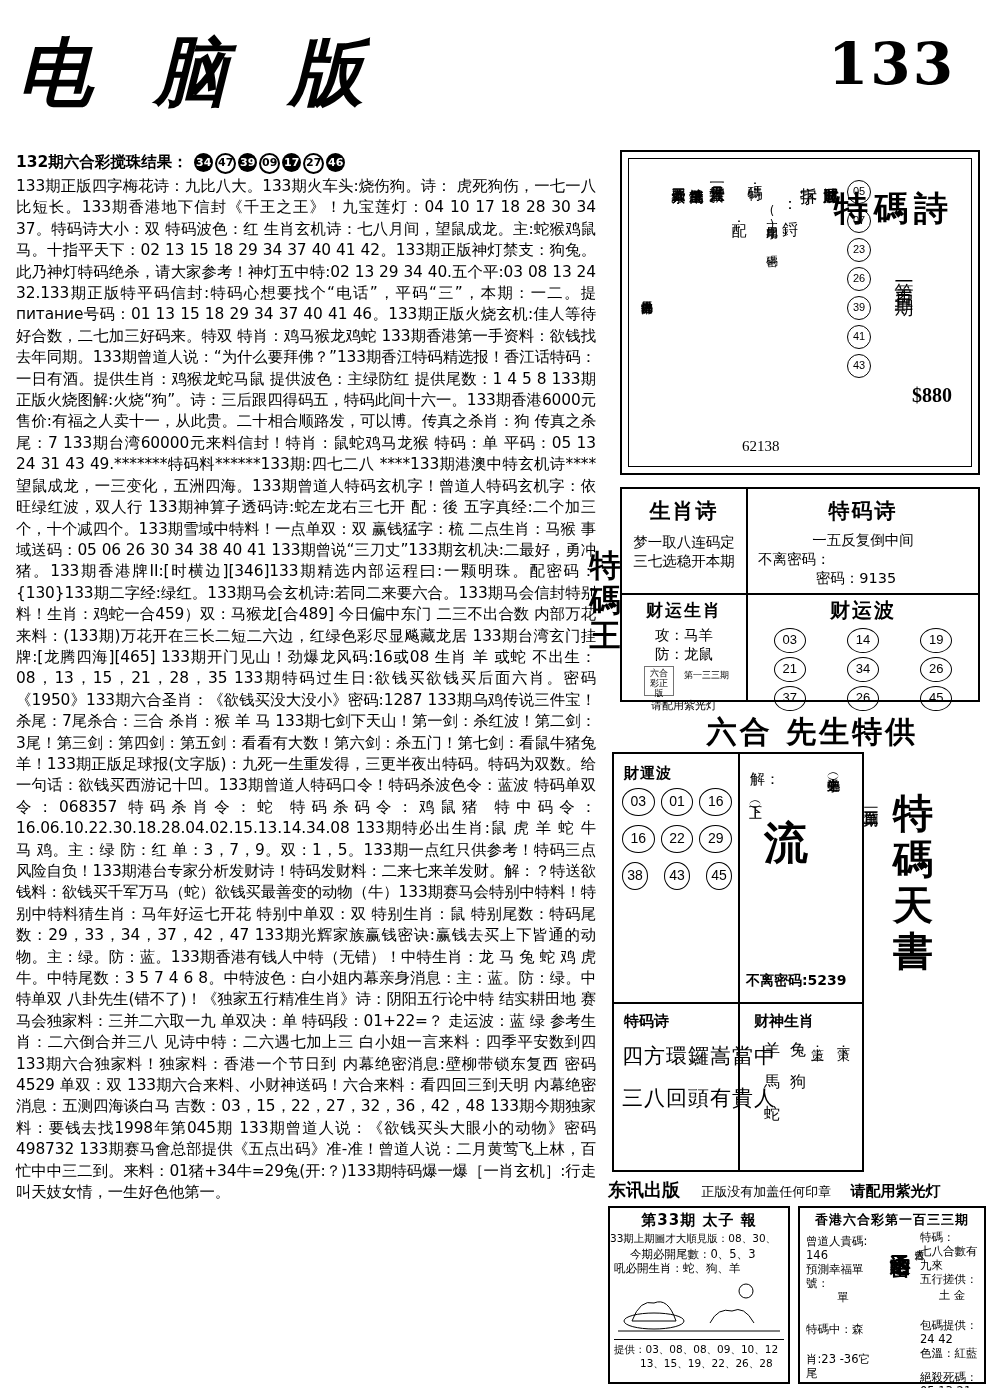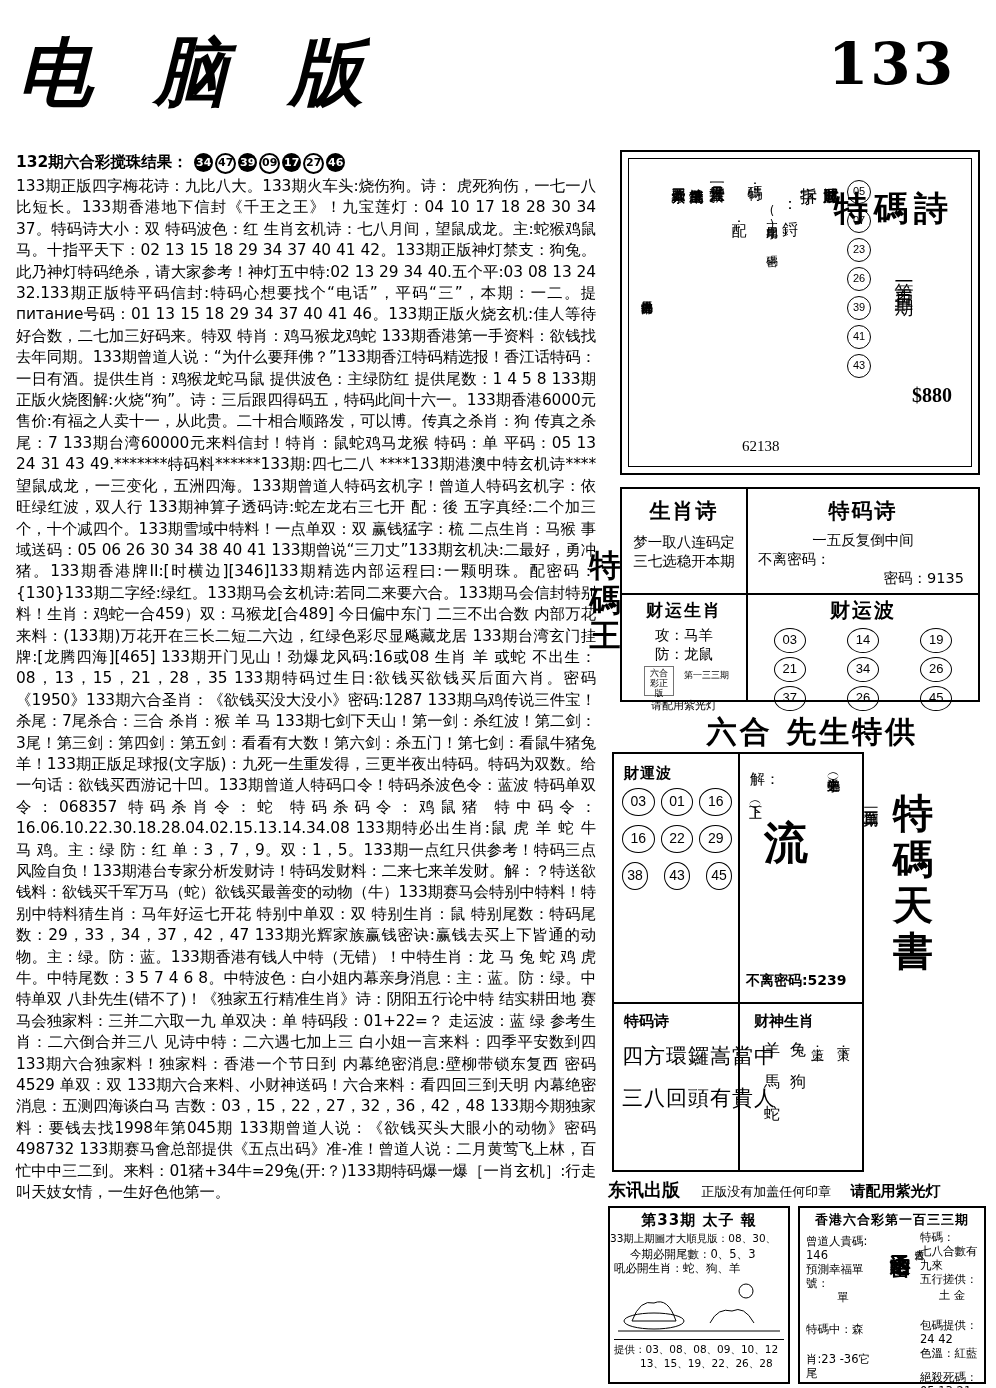--- a/index.html
+++ b/index.html
@@ -129,21 +129,21 @@
     <div class="g-cell" style="left:0;top:0;width:124px;height:104px;">
       <div class="hd" style="margin-top:8px;">生肖诗</div>
       <div class="sm" style="margin-top:8px;">梦一取八连码定</div>
       <div class="sm">三七选稳开本期</div>
     </div>
 
     <div class="g-cell" style="left:126px;top:0;width:230px;height:104px;">
       <div class="hd" style="margin-top:8px;">特码诗</div>
       <div class="sm" style="margin-top:6px;">一五反复倒中间</div>
       <div class="sm" style="text-align:left;padding-left:10px;">不离密码：</div>
-      <div class="sm" style="text-align:right;padding-right:14px;">密码：9135</div>
+      <div class="sm" style="padding-right:14px;">密码：9135</div>
     </div>
 
     <div class="g-cell" style="left:0;top:106px;width:124px;height:105px;">
       <div class="hd" style="margin-top:4px;font-size:17px;">财运生肖</div>
       <div class="sm" style="margin-top:4px;">攻：马羊</div>
       <div class="sm">防：龙鼠</div>
       <div style="position:relative;height:34px;">
         <span class="seal" style="position:absolute;left:22px;top:2px;">六合彩正版</span>
         <span style="position:absolute;left:62px;top:6px;font-size:9px;line-height:10px;width:50px;">第一三三期</span>
       </div>

